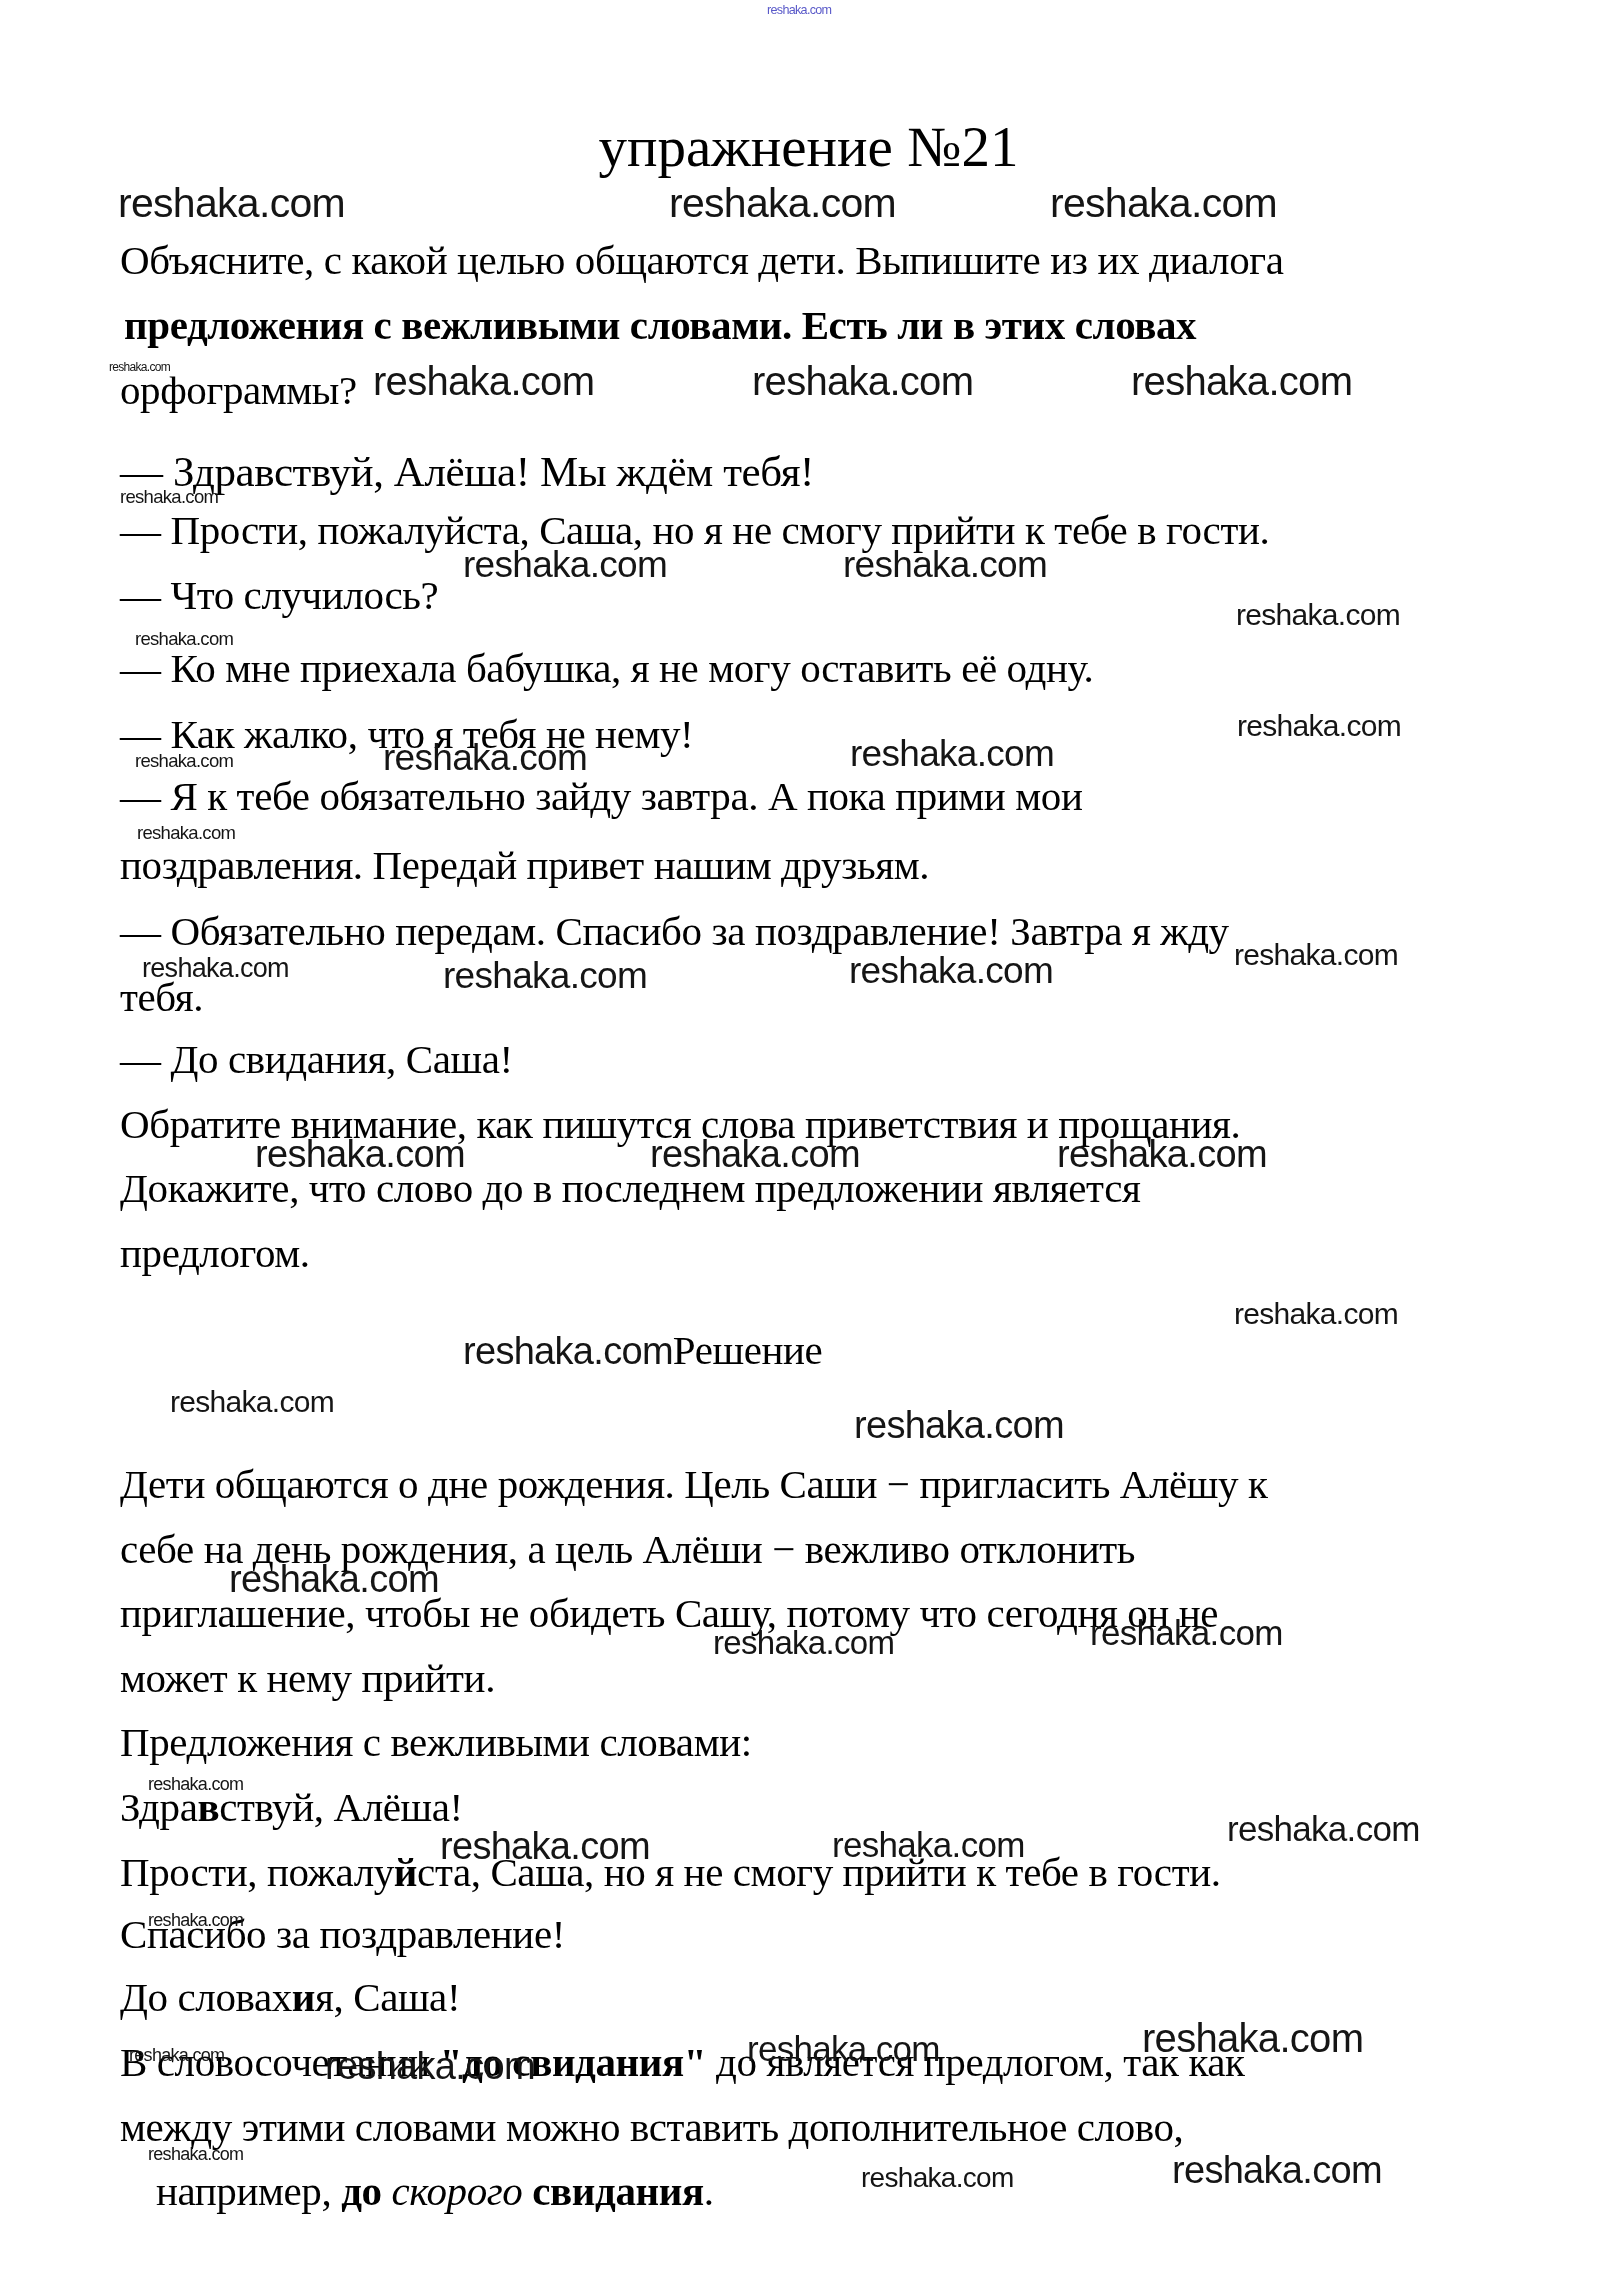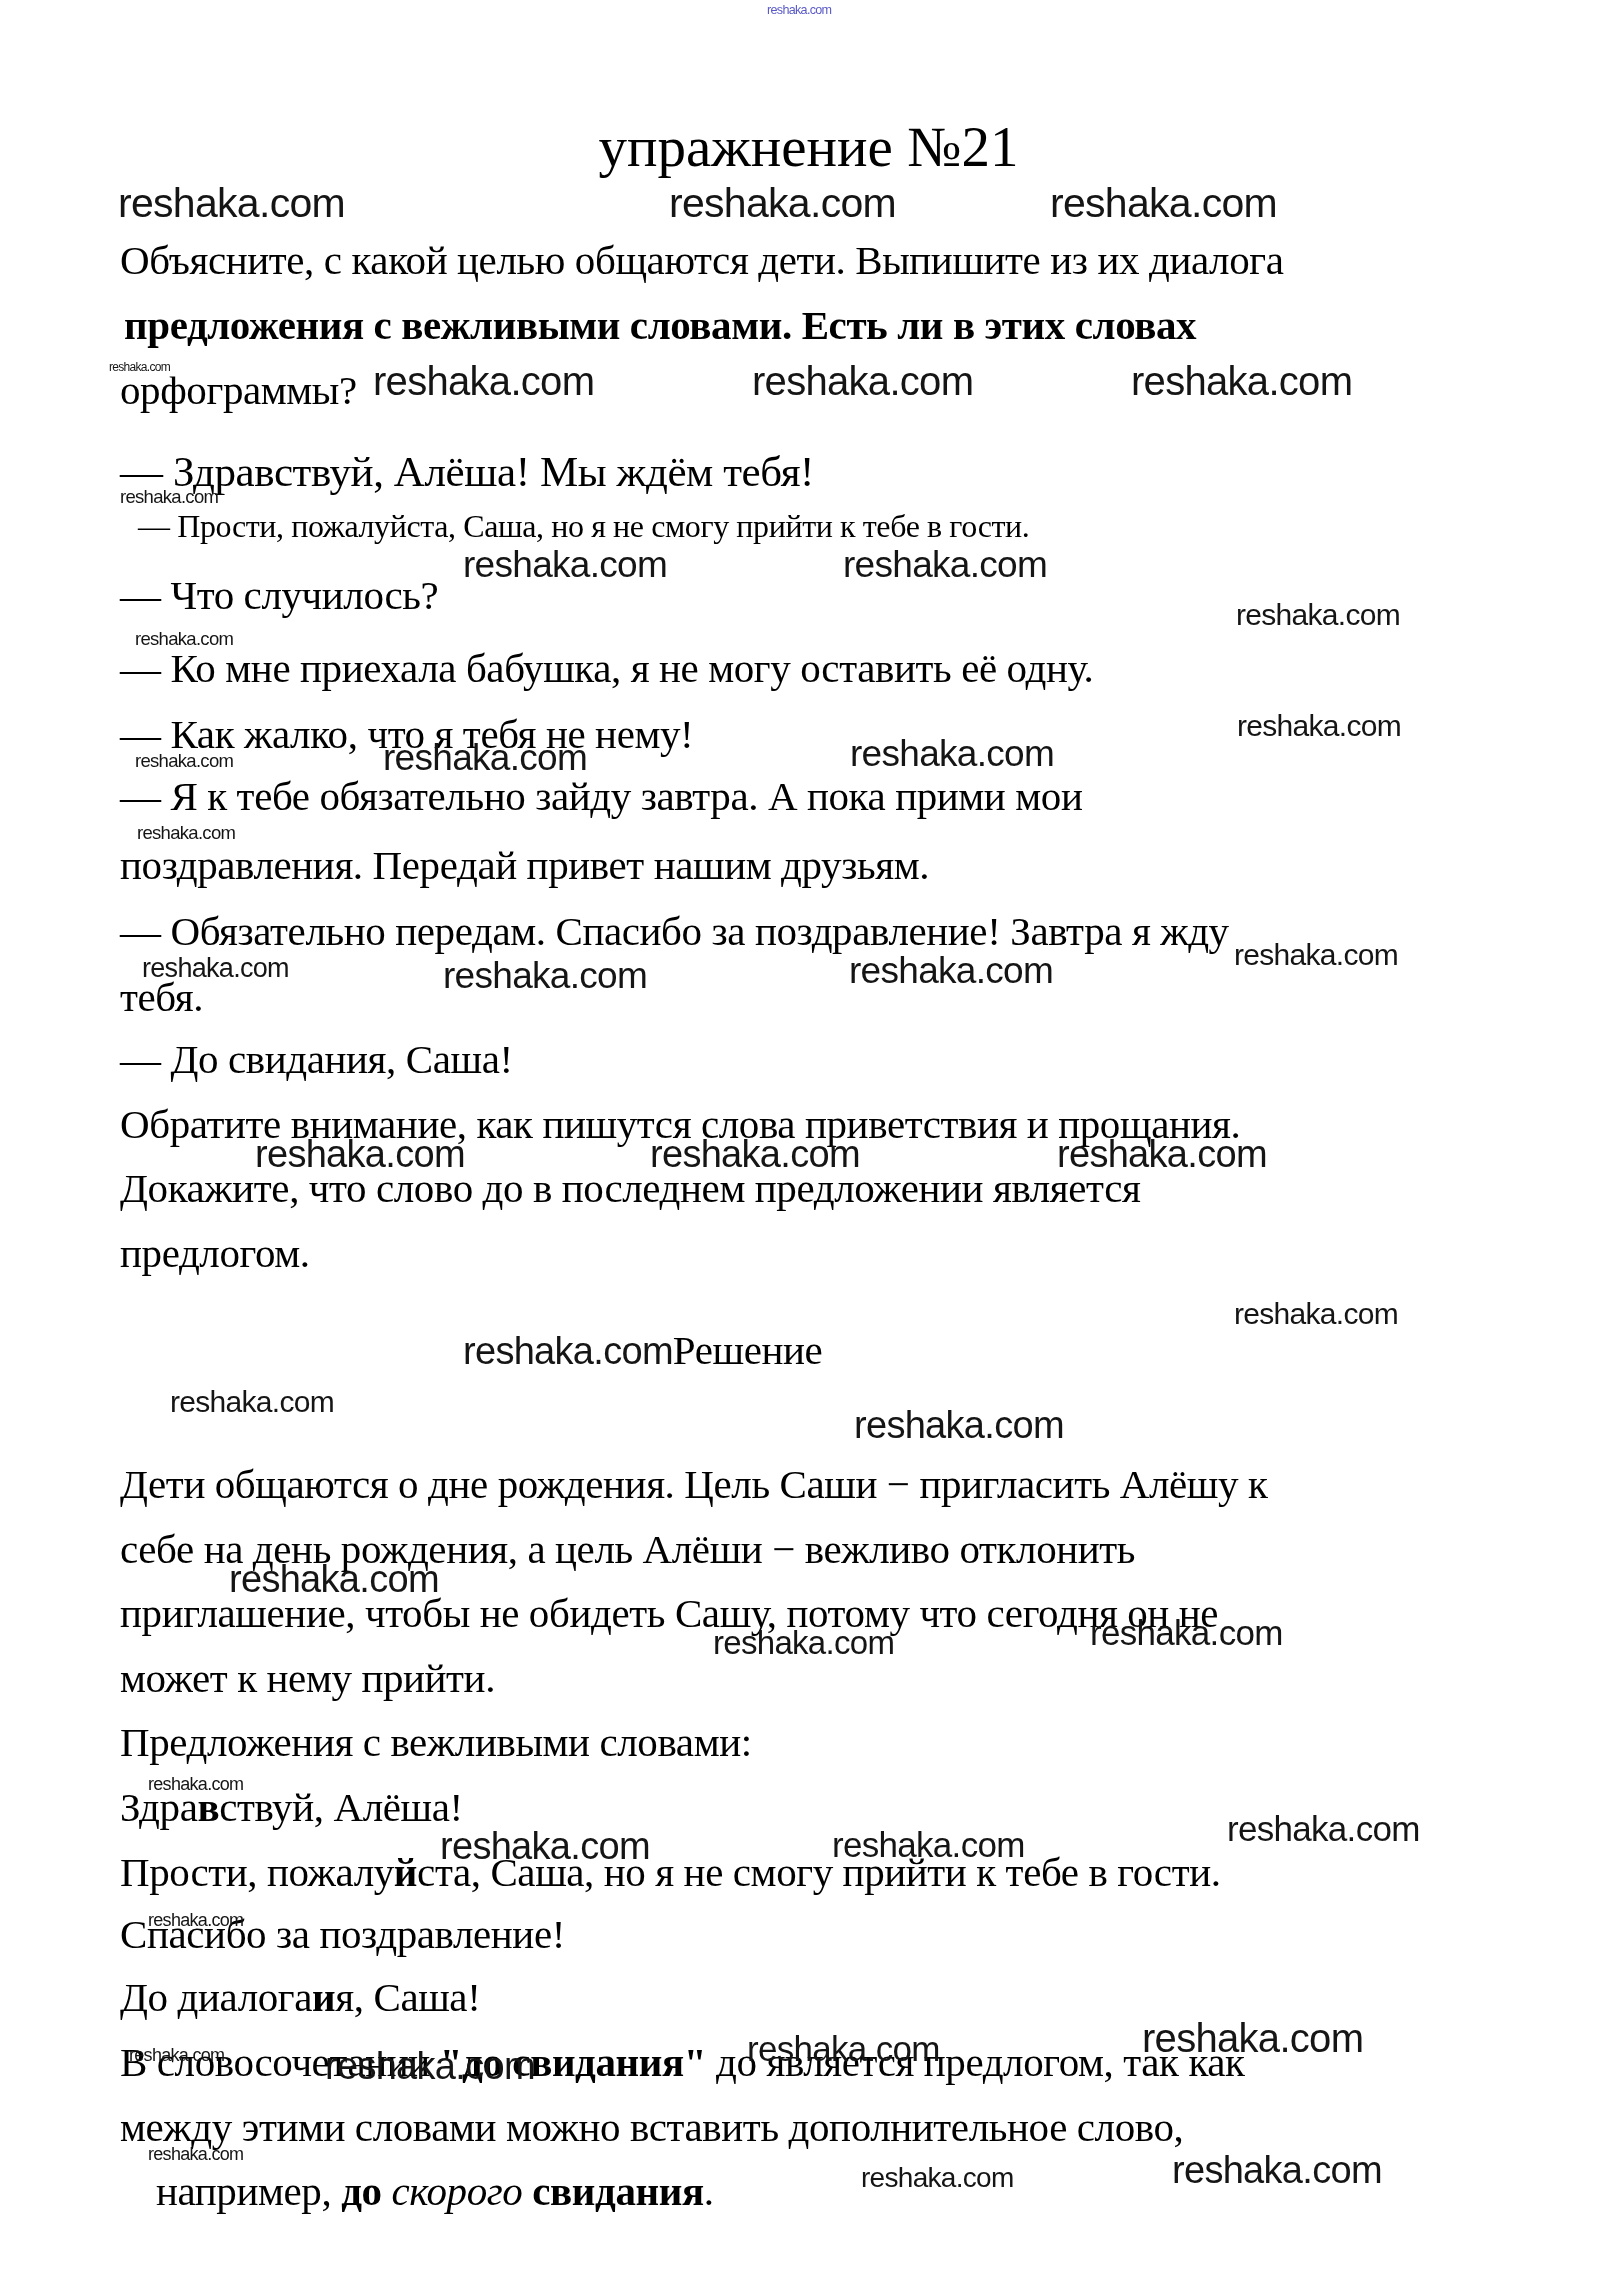--- a/index.html
+++ b/index.html
@@ -50,42 +50,42 @@
 </head>
 <body>
 
 <div class="page">
   <div class="title">упражнение №21</div>
   <div id="content">
       <div class="line" style="left: 120px; top: 240px; font-size: 41px;"><span>Объясните, с какой целью общаются дети. Выпишите из их диалога</span></div>
       <div class="line" style="left: 124px; top: 305px; font-size: 41px; font-weight: bold;"><span>предложения с вежливыми словами. Есть ли в этих словах</span></div>
       <div class="line" style="left: 120px; top: 370px; font-size: 41px;"><span>орфограммы?</span></div>
       <div class="line" style="left: 120px; top: 438px; font-size: 43px; margin-top: 12px;"><span>— Здравствуй, Алёша! Мы ждём тебя!</span></div>
-      <div class="line" style="left: 120px; top: 510px; font-size: 32px; margin-left: 18px;"><span>— Прости, пожалуйста, Саша, но я не смогу прийти к тебе в гости.</span></div>
+      <div class="line" style="left: 120px; top: 510px; font-size: 41px;"><span>— Прости, пожалуйста, Саша, но я не смогу прийти к тебе в гости.</span></div>
       <div class="line" style="left: 120px; top: 575px; font-size: 41px;"><span>— Что случилось?</span></div>
       <div class="line" style="left: 120px; top: 648px; font-size: 41px;"><span>— Ко мне приехала бабушка, я не могу оставить её одну.</span></div>
       <div class="line" style="left: 120px; top: 714px; font-size: 41px;"><span>— Как жалко, что я тебя не нему!</span></div>
       <div class="line" style="left: 120px; top: 776px; font-size: 41px;"><span>— Я к тебе обязательно зайду завтра. А пока прими мои</span></div>
       <div class="line" style="left: 120px; top: 845px; font-size: 41px;"><span>поздравления. Передай привет нашим друзьям.</span></div>
       <div class="line" style="left: 120px; top: 911px; font-size: 41px;"><span>— Обязательно передам. Спасибо за поздравление! Завтра я жду</span></div>
       <div class="line" style="left: 120px; top: 977px; font-size: 41px;"><span>тебя.</span></div>
       <div class="line" style="left: 120px; top: 1039px; font-size: 41px;"><span>— До свидания, Саша!</span></div>
       <div class="line" style="left: 120px; top: 1104px; font-size: 41px;"><span>Обратите внимание, как пишутся слова приветствия и прощания.</span></div>
       <div class="line" style="left: 120px; top: 1168px; font-size: 41px;"><span>Докажите, что слово до в последнем предложении является</span></div>
       <div class="line" style="left: 120px; top: 1233px; font-size: 41px;"><span>предлогом.</span></div>
       <div class="line" style="left: 463px; top: 1330px; font-size: 41px;"><span class="wm-inline" style="font-size: 38px;">reshaka.com</span><span>Решение</span></div>
       <div class="line" style="left: 120px; top: 1464px; font-size: 41px;"><span>Дети общаются о дне рождения. Цель Саши − пригласить Алёшу к</span></div>
       <div class="line" style="left: 120px; top: 1529px; font-size: 41px;"><span>себе на день рождения, а цель Алёши − вежливо отклонить</span></div>
       <div class="line" style="left: 120px; top: 1593px; font-size: 41px;"><span>приглашение, чтобы не обидеть Сашу, потому что сегодня он не</span></div>
       <div class="line" style="left: 120px; top: 1658px; font-size: 41px;"><span>может к нему прийти.</span></div>
       <div class="line" style="left: 120px; top: 1722px; font-size: 41px;"><span>Предложения с вежливыми словами:</span></div>
       <div class="line" style="left: 120px; top: 1787px; font-size: 41px;"><span>Здра</span><span class="seg-b">в</span><span>ствуй, Алёша!</span></div>
       <div class="line" style="left: 120px; top: 1852px; font-size: 41px;"><span>Прости, пожалу</span><span class="seg-b">й</span><span>ста, Саша, но я не смогу прийти к тебе в гости.</span></div>
       <div class="line" style="left: 120px; top: 1914px; font-size: 41px;"><span>Спасибо за поздравление!</span></div>
-      <div class="line" style="left: 120px; top: 1977px; font-size: 41px;"><span>До диалога</span><span class="seg-b">и</span><span>я, Саша!</span></div>
+      <div class="line" style="left: 120px; top: 1977px; font-size: 41px;"><span>До словах</span><span class="seg-b">и</span><span>я, Саша!</span></div>
       <div class="line" style="left: 120px; top: 2042px; font-size: 41px;"><span>В словосочетании </span><span class="seg-b">"до свидания"</span><span> до является предлогом, так как</span></div>
       <div class="line" style="left: 120px; top: 2107px; font-size: 41px;"><span>между этими словами можно вставить дополнительное слово,</span></div>
       <div class="line" style="left: 120px; top: 2171px; font-size: 41px; margin-left: 36px;"><span>например, </span><span class="seg-b">до</span><span> </span><span class="seg-i">скорого</span><span> </span><span class="seg-b">свидания</span><span>.</span></div>
       <div class="wm blue" style="left: 767px; top: 4.4px; font-size: 12.6px;">reshaka.com</div>
       <div class="wm" style="left: 118px; top: 183px; font-size: 41px;">reshaka.com</div>
       <div class="wm" style="left: 669px; top: 183px; font-size: 41px;">reshaka.com</div>
       <div class="wm" style="left: 1050px; top: 183px; font-size: 41px;">reshaka.com</div>
       <div class="wm" style="left: 109px; top: 361px; font-size: 12px;">reshaka.com</div>
       <div class="wm" style="left: 373px; top: 361px; font-size: 40px;">reshaka.com</div>
       <div class="wm" style="left: 752px; top: 361px; font-size: 40px;">reshaka.com</div>

